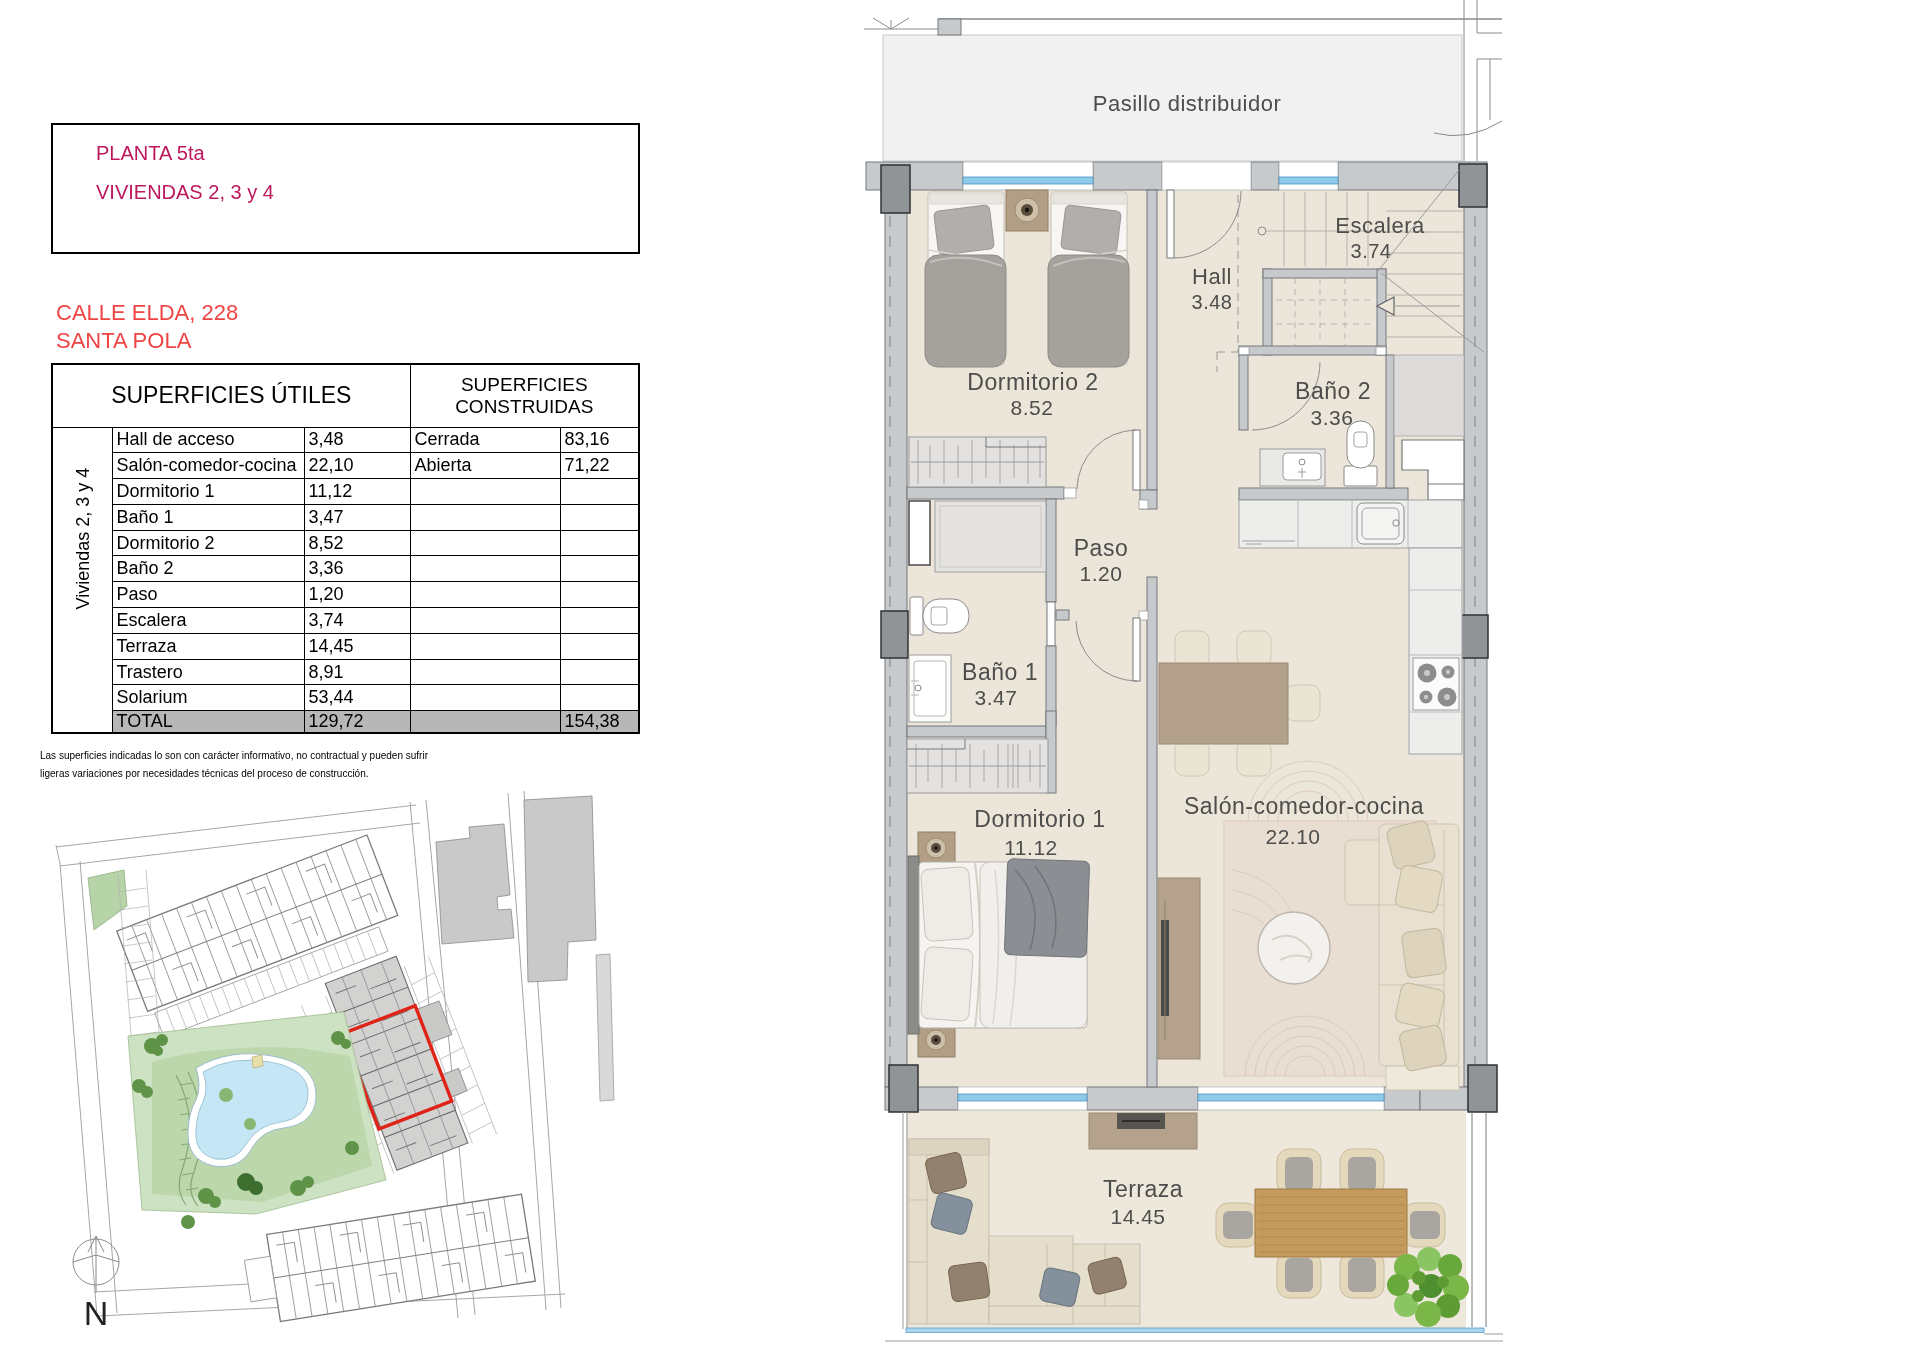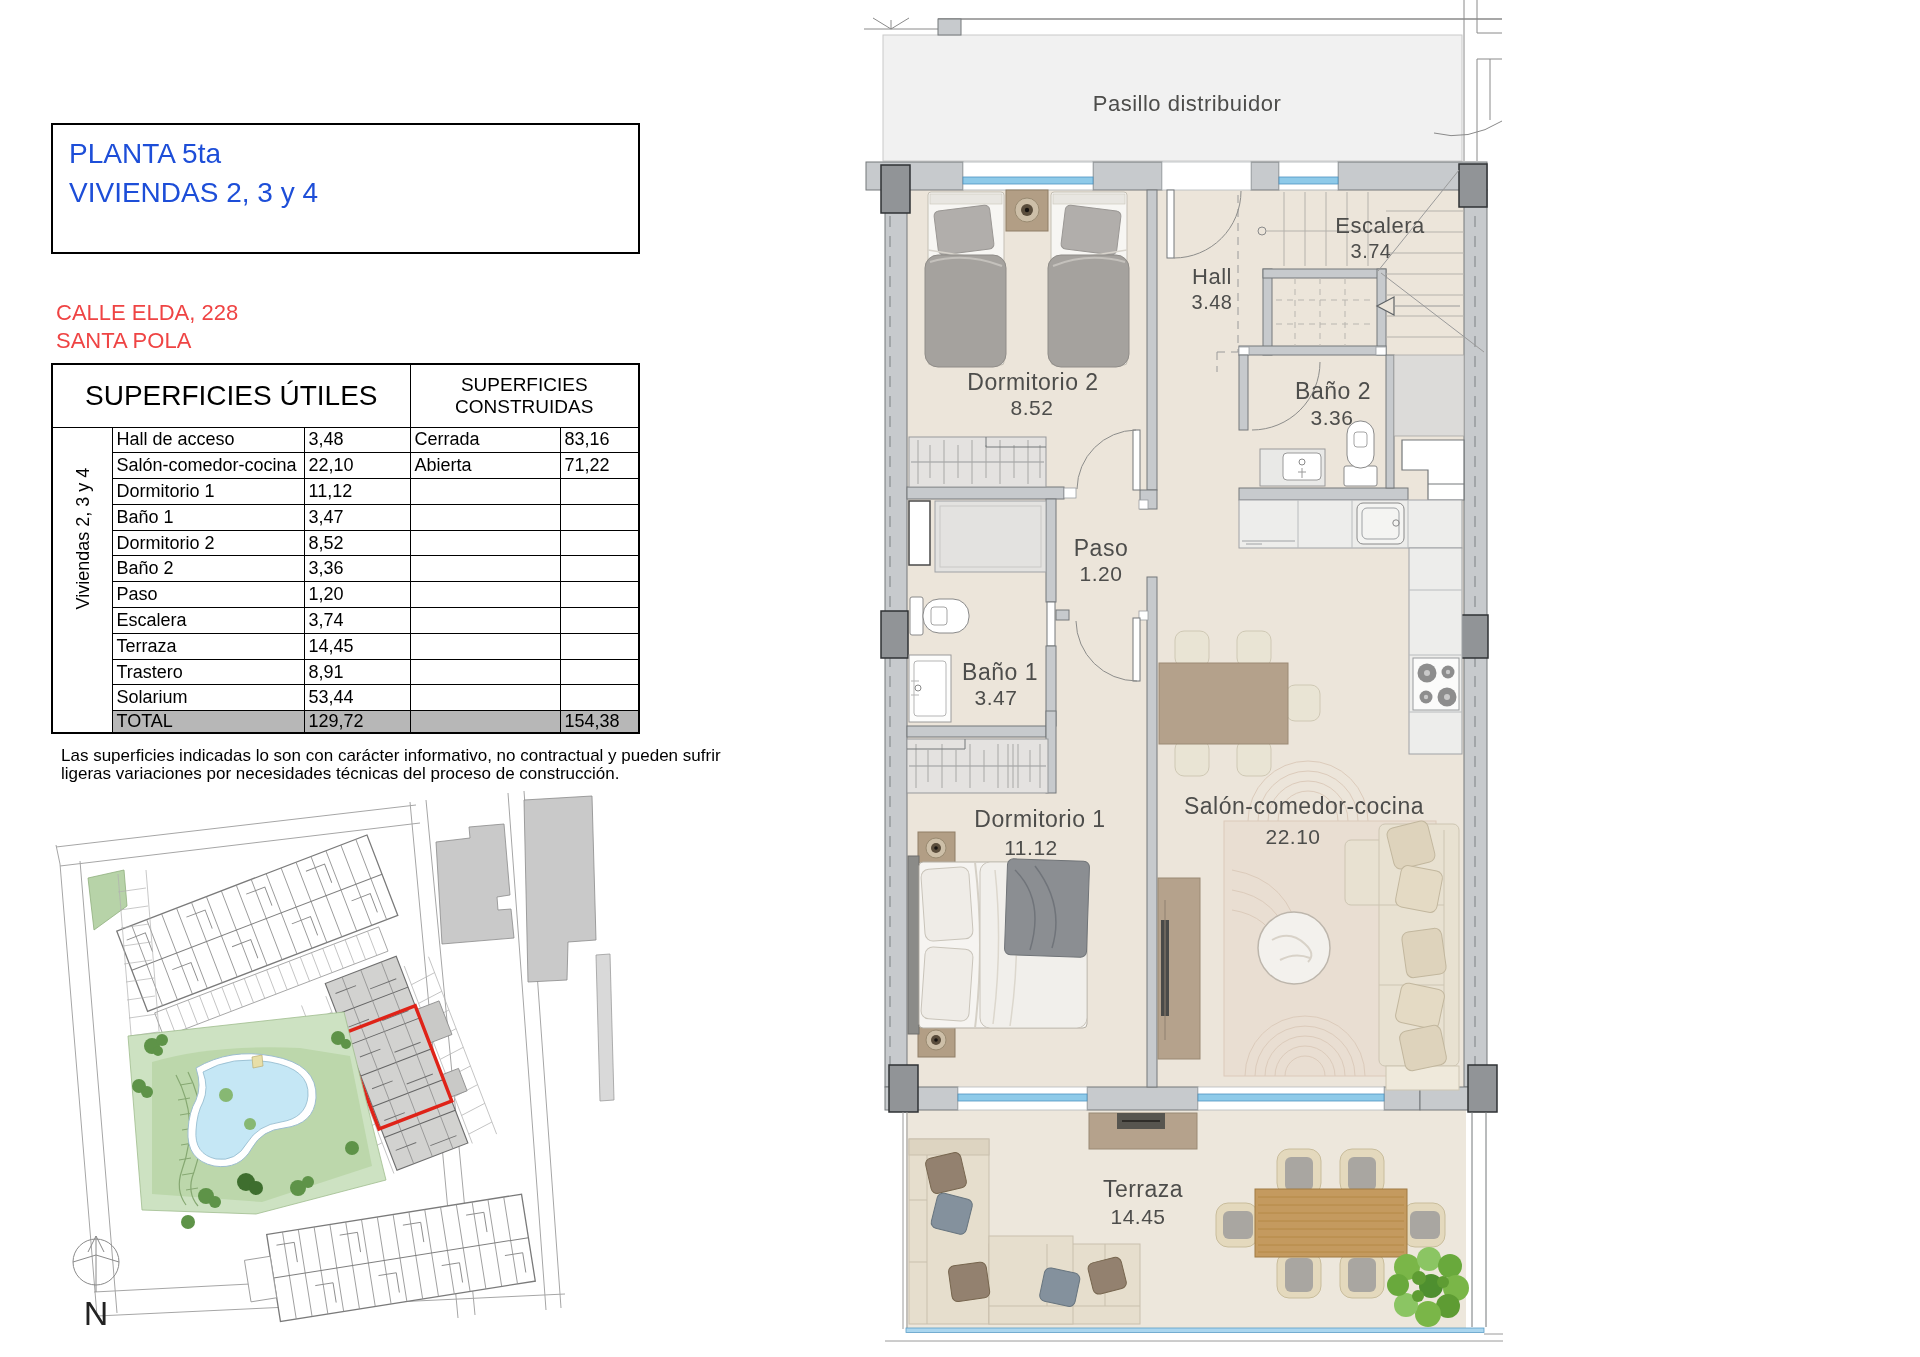--- a/index.html
+++ b/index.html
@@ -10,36 +10,36 @@
   table.sup td,table.sup th{border:1px solid #000;font-weight:normal;padding:0 4px;
       font-size:18px;color:#000;overflow:hidden;white-space:nowrap;}
   .num{text-align:left;}
 </style>
 </head>
 <body>
 <div id="page">
 
   <div class="abs" style="left:51px;top:123px;width:585px;height:127px;border:2px solid #000;"></div>
 
-  <div class="abs" style="left:69px;top:134px;font-size:28px;line-height:39px;color:#1d4ed8;">PLANTA 5ta<br>VIVIENDAS 2, 3 y 4</div>
+  <div class="abs" style="left:96px;top:134px;font-size:20px;line-height:39px;color:#be185d;">PLANTA 5ta<br>VIVIENDAS 2, 3 y 4</div>
 
   <div class="abs" style="left:56px;top:299px;font-size:22px;line-height:28px;color:#ef4444;">CALLE ELDA, 228<br>SANTA POLA</div>
 
   <table class="sup abs" style="left:51px;top:363px;width:587px;border:2px solid #000;">
     <colgroup>
         <col style="width:60px">
         <col style="width:192px">
         <col style="width:106px">
         <col style="width:150px">
         <col style="width:79px">
       </colgroup>
 
     <tbody>
         <tr style="height:63px;">
-      <th colspan="3" style="font-size:28px;">SUPERFICIES ÚTILES</th>
+      <th colspan="3" style="font-size:23px;">SUPERFICIES ÚTILES</th>
       <th colspan="2" style="font-size:19px;">SUPERFICIES<br>CONSTRUIDAS</th>
     </tr>
 
     <tr style="height:25.8px;">
           <td rowspan="12" style="padding:0;">
             <div style="transform:rotate(-90deg);white-space:nowrap;font-size:18px;width:60px;">Viviendas 2, 3 y 4</div>
           </td>
       <td>Hall de acceso</td>
           <td class="num">3,48</td>
           <td>Cerrada</td>
@@ -118,21 +118,21 @@
 
     <tr style="height:21px;background:#b7b7b7;">
           <td>TOTAL</td>
           <td class="num">129,72</td>
           <td></td>
           <td class="num">154,38</td>
         </tr>
   </tbody>
     </table>
 
-  <div class="abs" style="left:61px;top:747px;width:660px;font-size:17px;line-height:18px;color:#000;">Las superficies indicadas lo son con carácter informativo, no contractual y pueden sufrir<br>ligeras variaciones por necesidades técnicas del proceso de construcción.</div>
+  <div class="abs" style="left:40px;top:747px;width:660px;font-size:10px;line-height:18px;color:#000;">Las superficies indicadas lo son con carácter informativo, no contractual y pueden sufrir<br>ligeras variaciones por necesidades técnicas del proceso de construcción.</div>
 
   <svg class="abs" style="left:40px;top:790px;" width="620" height="567" viewBox="40 790 620 567">
 
     <path d="M 60 864 L 97 1316 M 80 861 L 117 1313 M 60 864 L 56 845" stroke="#a6a6a6" stroke-width="1" fill="none"></path>
 
     <path d="M 60 866 L 420 823 M 56 847 L 416 805" stroke="#a6a6a6" stroke-width="1" fill="none"></path>
 
     <path d="M 426 800 L 475 1315 M 410 802 L 458 1318" stroke="#a6a6a6" stroke-width="1" fill="none"></path>
 
     <path d="M 97 1316 L 565 1294 M 94 1292 L 250 1284" stroke="#a6a6a6" stroke-width="1" fill="none"></path>

